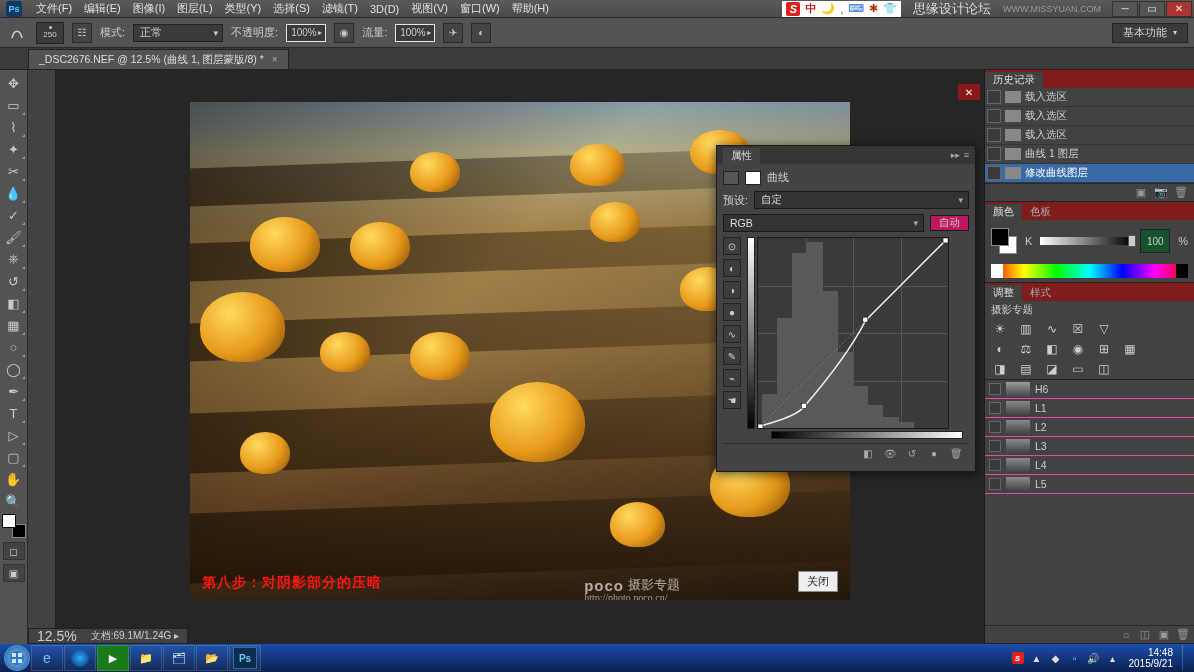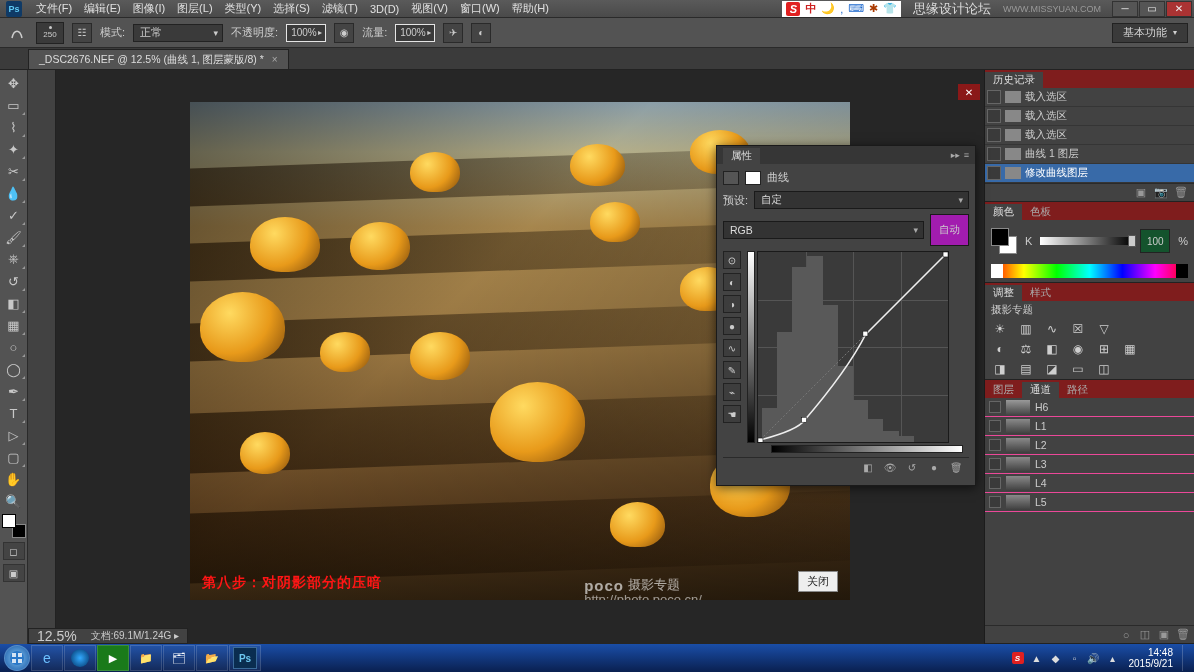--- a/index.html
+++ b/index.html
@@ -53,38 +53,38 @@
 .canvas-wrap{flex:1;background:#262626;display:flex;align-items:flex-start;justify-content:center;position:relative;overflow:hidden;padding-top:32px;}
 .canvas-img{width:660px;height:498px;position:relative;overflow:hidden;}
 .landscape{position:absolute;inset:0;background:
   linear-gradient(135deg, rgba(0,0,0,0.55) 0%, rgba(0,0,0,0.1) 40%, rgba(0,0,0,0.4) 100%),
   linear-gradient(180deg,#9ab0bc 0%,#c9c39a 10%,#b99556 25%,#a88248 50%,#6b4a25 80%,#3a2812 100%);}
 .tree{position:absolute;border-radius:50% 50% 45% 45%;background:radial-gradient(circle at 35% 30%,#ffda60,#e89a1a 55%,#7f4a0c);}
 .shadow-band{position:absolute;left:0;right:0;height:38px;background:linear-gradient(90deg,rgba(20,10,0,0.6),rgba(20,10,0,0.15));transform:skewY(-2deg);}
 .caption-step{position:absolute;bottom:8px;left:12px;color:#ff1515;font-size:14px;font-weight:bold;letter-spacing:1px;}
 .poco{position:absolute;bottom:6px;right:170px;color:rgba(255,255,255,0.62);font-size:13px;display:flex;align-items:center;gap:4px;}
 .poco-logo{font-weight:bold;font-size:15px;letter-spacing:1px;}
-.poco-sub{font-size:13px;color:rgba(255,255,255,0.55);}
+.poco-sub{font-size:10px;color:rgba(255,255,255,0.55);font-family:Liberation Serif, serif;}
 .close-panel-btn{position:absolute;bottom:8px;right:12px;padding:2px 8px;background:#eee;color:#222;font-size:11px;border:1px solid #888;}
 
 
 .float-close{position:absolute;top:14px;right:4px;width:22px;height:16px;background:#8a1818;color:#fff;display:flex;align-items:center;justify-content:center;font-size:10px;}
 
 
 .props-panel{position:absolute;top:145px;left:716px;width:260px;background:#434343;border:1px solid #1a1a1a;box-shadow:0 2px 10px rgba(0,0,0,0.6);}
 .props-header{height:18px;background:#363636;display:flex;align-items:center;padding:0 6px;font-size:10.5px;color:#ddd;justify-content:space-between;}
 .props-header .tab-label{background:#434343;padding:1px 8px;margin-top:2px;}
 .props-header .hdr-icons{display:flex;gap:4px;font-size:9px;color:#aaa;}
 .props-body{padding:6px 6px 8px;}
 .adj-type{display:flex;align-items:center;gap:6px;font-size:11px;margin-bottom:6px;}
 .adj-icon{width:16px;height:14px;background:#555;border:1px solid #222;display:inline-block;}
 .preset-row,.channel-row{display:flex;align-items:center;gap:6px;margin-bottom:5px;}
 .sel-box{flex:1;height:18px;background:#333;border:1px solid #1a1a1a;color:#ddd;font-size:10.5px;padding:0 6px;display:flex;align-items:center;position:relative;}
 .sel-box::after{content:"▾";position:absolute;right:5px;font-size:9px;color:#aaa;}
-.auto-btn{padding:0 8px;height:32px;background:#a21caf;border:1px solid #1a1a1a;font-size:10.5px;color:#ccc;display:flex;align-items:center;}
+.auto-btn{padding:0 8px;height:16px;background:#be185d;border:1px solid #1a1a1a;font-size:10.5px;color:#ccc;display:flex;align-items:center;}
 .curves-area{display:flex;gap:6px;}
 .curves-tools{width:18px;display:flex;flex-direction:column;gap:4px;}
 .ct-btn{width:18px;height:18px;background:#3d3d3d;border:1px solid #222;display:flex;align-items:center;justify-content:center;font-size:10px;color:#ccc;}
 .curves-graph{width:192px;height:192px;background:#3a3a3a;border:1px solid #1a1a1a;position:relative;}
 .grid-line{position:absolute;background:#555;}
 .histogram{position:absolute;bottom:0;left:0;right:0;height:100%;}
 .histo-bar{position:absolute;bottom:0;background:#595959;}
 .curve-svg{position:absolute;inset:0;}
 .curve-point{fill:#fff;stroke:#000;stroke-width:0.5;}
 .bw-grad{height:8px;margin-top:2px;margin-left:24px;width:192px;background:linear-gradient(90deg,#000,#fff);border:1px solid #222;}
@@ -369,25 +369,20 @@
       <div class="adj-row">
         <div class="adj-ic">◨</div>
         <div class="adj-ic">▤</div>
         <div class="adj-ic">◪</div>
         <div class="adj-ic">▭</div>
         <div class="adj-ic">◫</div>
       </div>
     </div>
 
     <div class="panel" style="flex:1;display:flex;flex-direction:column">
-      <div class="panel-tabs">
-        <div class="ptab">图层</div>
-        <div class="ptab active">通道</div>
-        <div class="ptab">路径</div>
-      </div>
       <div style="flex:1;overflow:hidden">
         <div class="lay-thumb-row">
             <div class="lay-eye"></div>
             <div class="lay-thumb"></div>
             <span>H6</span>
           </div>
         <div class="lay-thumb-row">
             <div class="lay-eye"></div>
             <div class="lay-thumb grey"></div>
             <span>L1</span>

